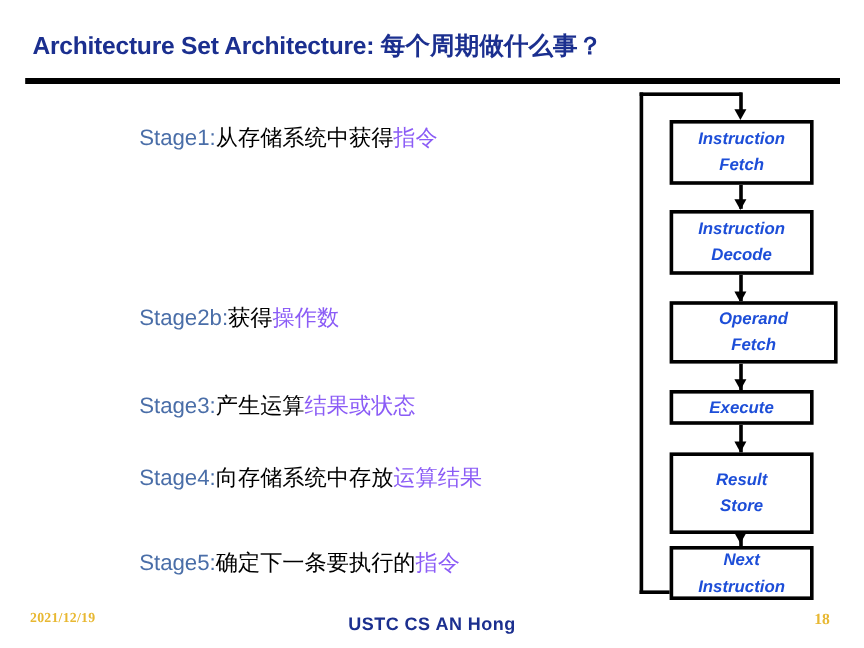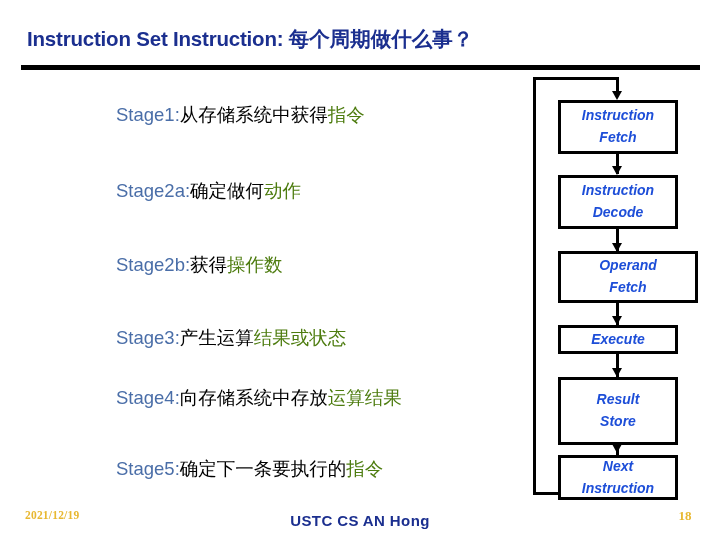--- a/index.html
+++ b/index.html
@@ -44,21 +44,21 @@
   .stage-line {
     position: absolute;
     left: 116px;
     font-size: 18.5px;
     color: #000000;
     white-space: nowrap;
     line-height: 1.2;
   }
   .stage-label { color: #4a6ea8; }
   .stage-mid   { color: #000000; }
-  .stage-hi    { color: #4d7c0f; }
+  .stage-hi    { color: #8b5cf6; }
 
   
   .fc-box {
     position: absolute;
     box-sizing: border-box;
     border: 3px solid #000000;
     background: #ffffff;
     font-style: italic;
     font-weight: bold;
     font-size: 14px;
@@ -127,31 +127,28 @@
     font-size: 13px;
     color: #e8b832;
   }
 </style>
 </head>
 <body>
 
 <div id="slide">
 
   <div id="title">
-    <span>Instruction Set Instruction: </span><span class="zh">每个周期做什么事？</span>
+    <span>Architecture Set Architecture: </span><span class="zh">每个周期做什么事？</span>
   </div>
   <div id="title-rule"></div>
 
   <div class="stage-line" style="top:104px;">
     <span class="stage-label">Stage1:</span><span class="stage-mid">从存储系统中获得</span><span class="stage-hi">指令</span>
   </div>
 
-  <div class="stage-line" style="top:180px;">
-    <span class="stage-label">Stage2a:</span><span class="stage-mid">确定做何</span><span class="stage-hi">动作</span>
-  </div>
 
   <div class="stage-line" style="top:254px;">
     <span class="stage-label">Stage2b:</span><span class="stage-mid">获得</span><span class="stage-hi">操作数</span>
   </div>
 
   <div class="stage-line" style="top:327px;text-align:center;">
     <span class="stage-label">Stage3:</span><span class="stage-mid">产生运算</span><span class="stage-hi">结果或状态</span>
   </div>
 
   <div class="stage-line" style="top:387px;">

